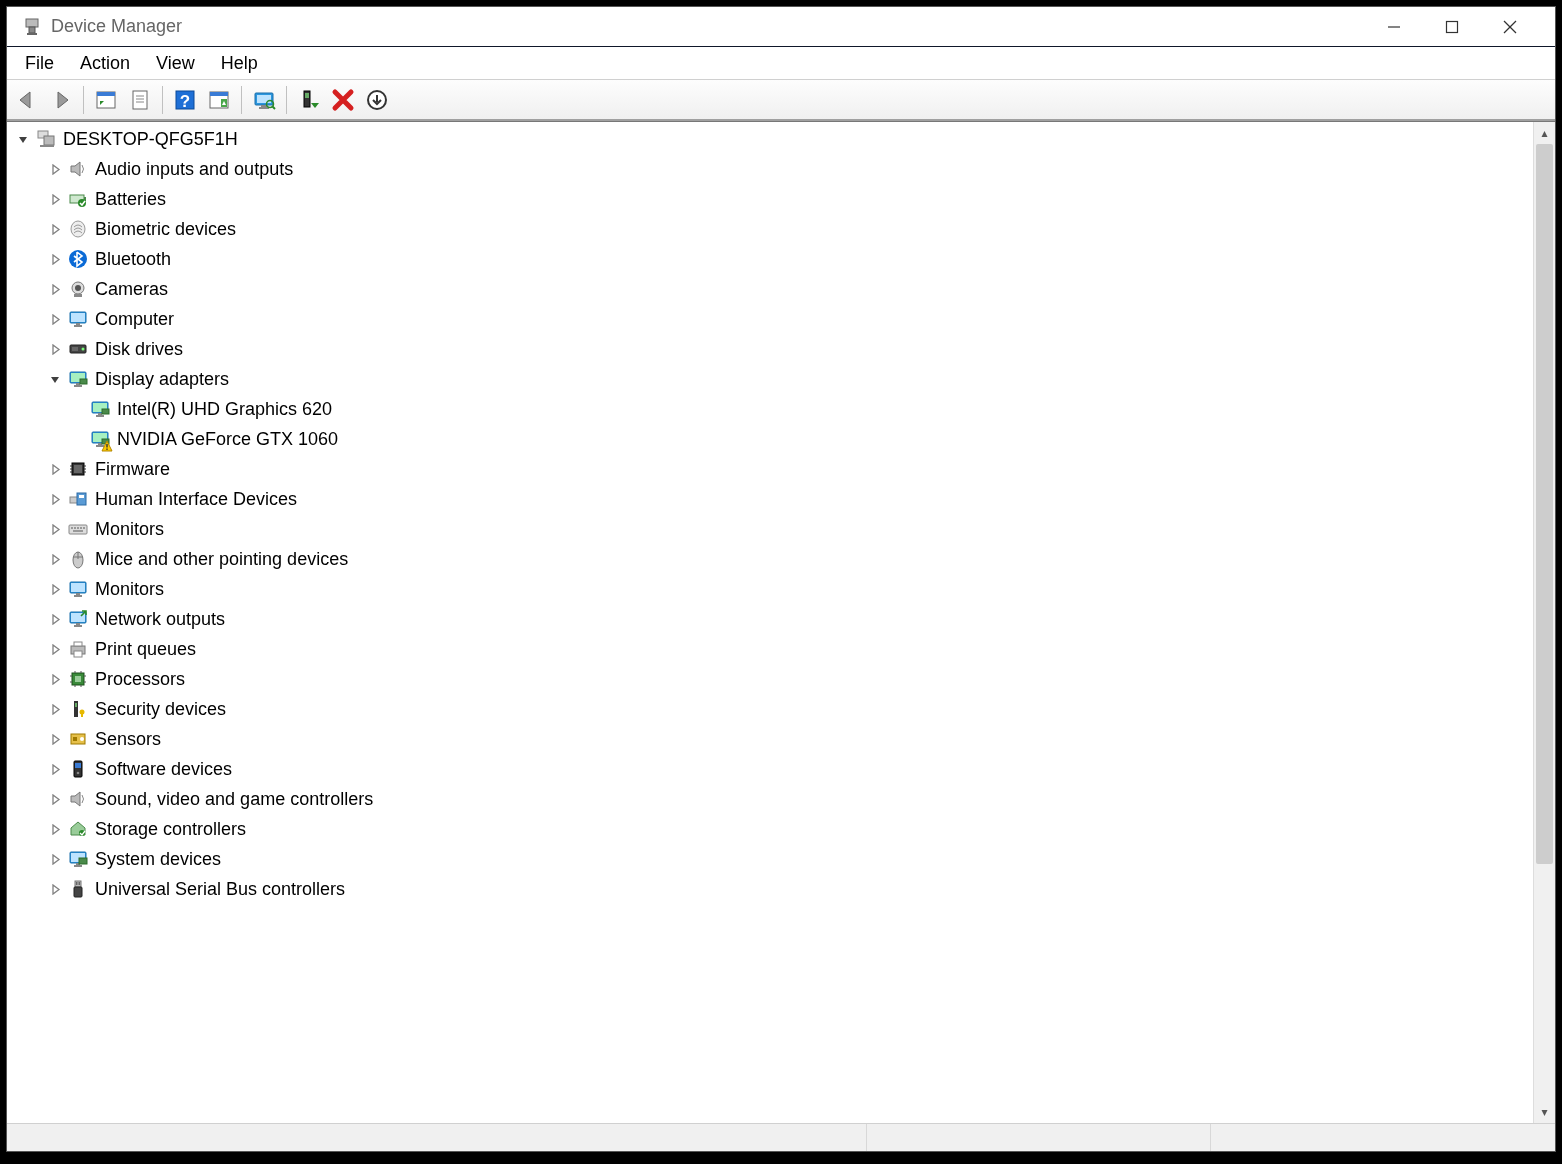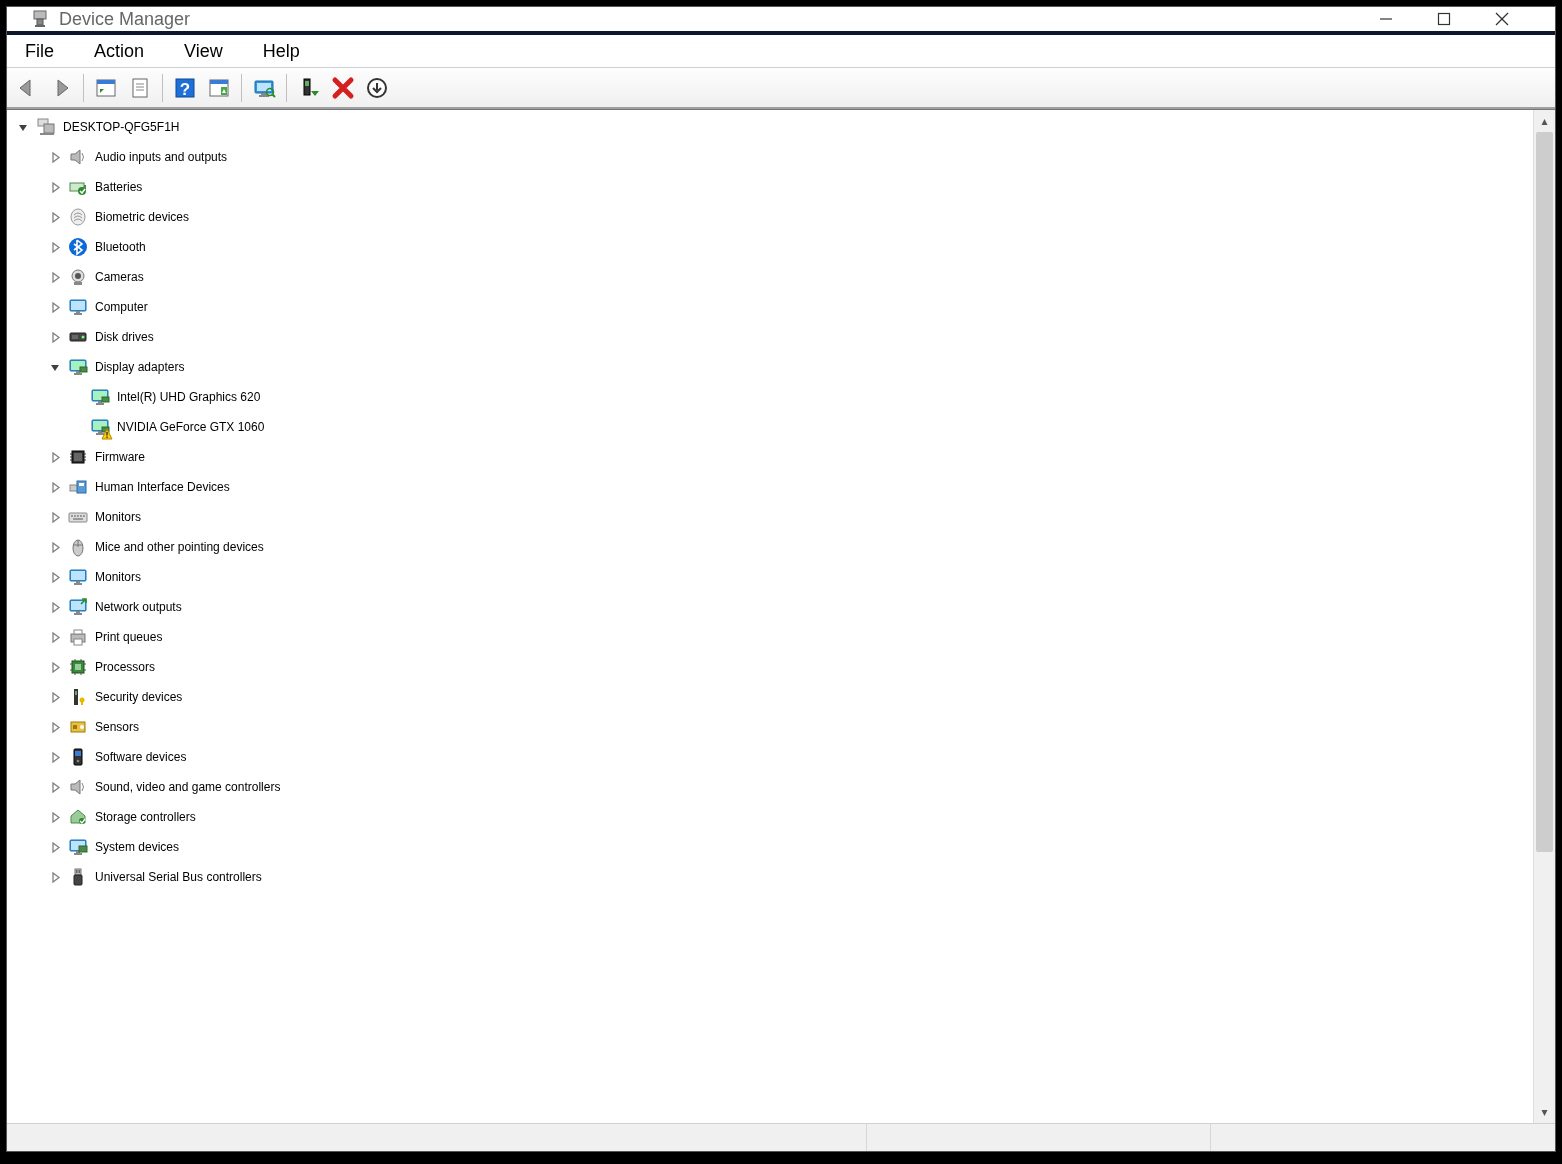--- a/index.html
+++ b/index.html
@@ -1,29 +1,29 @@
 <!DOCTYPE html>
 <html><head>
 <meta charset="utf-8">
 <style>
 * { margin: 0; padding: 0; box-sizing: border-box; font-family: "Segoe UI", Tahoma, sans-serif; }
 body { background: #000; width: 1562px; height: 1164px; overflow: hidden; padding: 6px; }
 .window { background: #fff; width: 100%; height: calc(100% - 6px); display: flex; flex-direction: column; border: 1px solid #555; }
-.titlebar { height: 28px; display: flex; align-items: center; padding: 0 24px; border-bottom: 4px solid #0f172a; }
+.titlebar { height: 40px; display: flex; align-items: center; padding: 0 16px; border-bottom: 1px solid #0f172a; }
 .titlebar-icon { width: 18px; height: 18px; margin-right: 10px; display:flex; align-items:center; justify-content:center; }
 .titlebar-title { color: #666; font-size: 18px; flex: 1; }
 .win-controls { display: flex; gap: 0; }
 .win-btn { width: 58px; height: 40px; display: flex; align-items: center; justify-content: center; color: #555; font-size: 16px; cursor: pointer; }
-.menubar { height: 32px; display: flex; align-items: center; padding: 0 6px; gap: 16px; font-size: 18px; }
+.menubar { height: 32px; display: flex; align-items: center; padding: 0 6px; gap: 2px; font-size: 18px; }
 .menu-item { padding: 4px 12px; cursor: pointer; }
 .toolbar { height: 42px; border-top: 1px solid #d0d0d0; border-bottom: 2px solid #a0a0a0; display: flex; align-items: center; padding: 0 4px; gap: 2px; background: linear-gradient(#fdfdfd,#f0f0f0); }
 .tool-btn { width: 32px; height: 32px; display: flex; align-items: center; justify-content: center; cursor: pointer; border: 1px solid transparent; }
 .tool-sep { width: 1px; height: 28px; background: #c0c0c0; margin: 0 4px; }
 .content { flex: 1; display: flex; overflow: hidden; border-top: 1px solid #777; }
-.tree { flex: 1; overflow-y: auto; padding: 2px 0; font-size: 12px; }
+.tree { flex: 1; overflow-y: auto; padding: 2px 0; font-size: 18px; }
 .scrollbar { width: 22px; background: #f0f0f0; border-left: 1px solid #ddd; position: relative; }
 .scroll-up, .scroll-down { height: 22px; display:flex; align-items:center; justify-content:center; color:#555; font-size:12px; cursor:pointer; }
 .scroll-thumb { position:absolute; top:22px; left:2px; right:2px; height: 720px; background:#cdcdcd; border-radius:2px; }
 .scroll-down { position:absolute; bottom:0; left:0; right:0; }
 .tree-row { display: flex; align-items: center; height: 30px; padding-left: 6px; cursor: pointer; white-space: nowrap; }
 .expander { width: 20px; display: flex; align-items: center; justify-content: center; color: #666; font-size: 13px; cursor: pointer; }
 .node-icon { width: 22px; height: 22px; margin: 0 6px 0 2px; display:flex; align-items:center; justify-content:center; position: relative; }
 .node-label { color: #000; }
 .indent-0 { padding-left: 6px; }
 .indent-1 { padding-left: 38px; }

